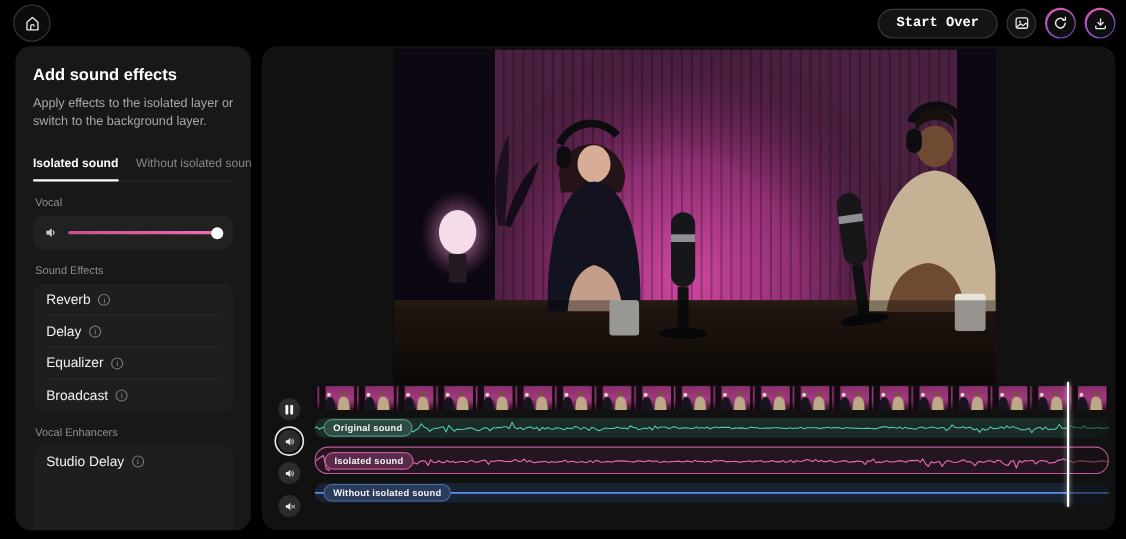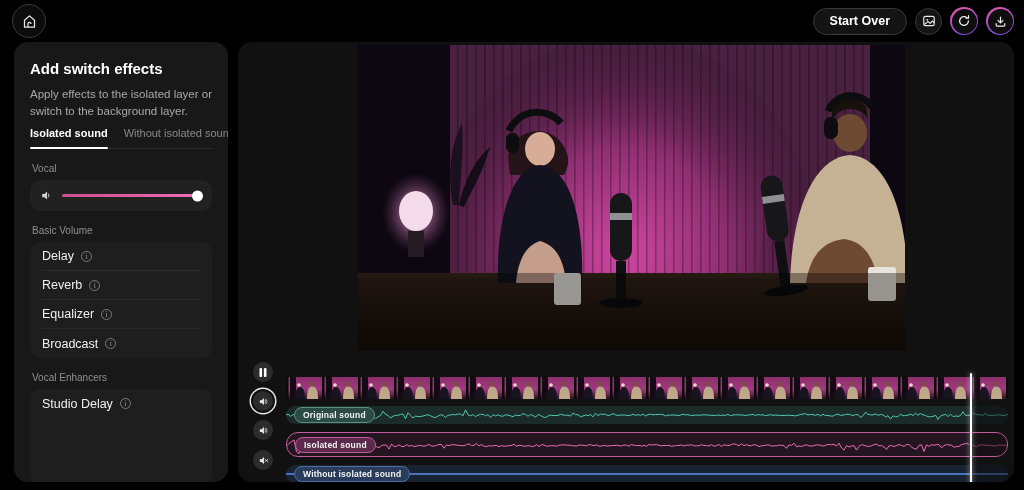--- a/index.html
+++ b/index.html
@@ -2,29 +2,29 @@
 <html><head>
 <meta charset="utf-8">
 <style>
   *{box-sizing:border-box;margin:0;padding:0}
   html,body{width:1024px;height:490px;background:#000;font-family:"Liberation Sans",sans-serif;color:#fff;overflow:hidden;position:relative}
 
   
   .topbar{position:absolute;left:0;top:0;width:1024px;height:42px}
   .home-btn{position:absolute;left:12px;top:4px;width:34px;height:34px;border-radius:50%;border:1px solid #3a3a3a;background:#0c0c0c;display:flex;align-items:center;justify-content:center;cursor:pointer}
   .tb-right{position:absolute;right:10px;top:7px;display:flex;align-items:center;gap:8px}
-  .pill-btn{height:27px;padding:0 16px;border-radius:14px;border:1px solid #3a3a3a;background:#141414;color:#fff;font-size:12.5px;font-weight:bold;display:flex;align-items:center;cursor:pointer;font-family:Liberation Sans, sans-serif}
+  .pill-btn{height:27px;padding:0 16px;border-radius:14px;border:1px solid #3a3a3a;background:#141414;color:#fff;font-size:12.5px;font-weight:bold;display:flex;align-items:center;cursor:pointer;font-family:Liberation Mono, monospace}
   .icon-btn{width:27px;height:27px;border-radius:50%;border:1px solid #3a3a3a;background:#141414;display:flex;align-items:center;justify-content:center;cursor:pointer}
   .grad-btn{width:28px;height:28px;border-radius:50%;padding:1.5px;background:linear-gradient(160deg,#e85aa8 0%,#a050c8 55%,#7a4be0 100%);cursor:pointer}
   .grad-btn .inner{width:100%;height:100%;border-radius:50%;background:#0e0e0e;display:flex;align-items:center;justify-content:center}
 
   
   .sidebar{position:absolute;left:14px;top:42px;width:214px;height:440px;background:#181818;border-radius:14px;padding:18px 16px;overflow:hidden}
   .sb-title{font-size:15px;font-weight:bold;margin-bottom:9px}
-  .sb-desc{font-size:11.5px;line-height:1.45;color:#a8a8a8;margin-bottom:8px}
+  .sb-desc{font-size:11.5px;line-height:1.45;color:#a8a8a8;margin-bottom:24px}
   .sb-tabs{display:flex;gap:16px;position:relative;border-bottom:1px solid #2c2c2c;padding-bottom:9px}
   .sb-tab{font-size:11px;color:#888;cursor:pointer;position:relative;white-space:nowrap}
   .sb-tab.active{color:#fff;font-weight:bold}
   .sb-tab.active::after{content:"";position:absolute;left:0;right:0;bottom:-10px;height:2px;background:#fff;border-radius:1px}
   .sb-label{font-size:10px;color:#8f8f8f;margin:14px 2px 6px}
   .vol-card{background:#212121;border-radius:10px;height:31px;display:flex;align-items:center;padding:0 10px;gap:9px}
   .vol-track{position:relative;flex:1;height:3px;border-radius:2px;background:linear-gradient(90deg,#c94f93,#ef6eb8)}
   .vol-thumb{position:absolute;right:-1px;top:50%;transform:translateY(-50%);width:11px;height:11px;border-radius:50%;background:#fff;cursor:pointer}
   .fx-card{background:#1e1e1e;border-radius:10px;padding:0 12px}
   .fx-row{height:29px;display:flex;align-items:center;gap:7px;border-bottom:1px solid #2a2a2a;cursor:pointer}
@@ -33,21 +33,21 @@
   .info-ic{width:11px;height:11px;border:1px solid #7a7a7a;border-radius:50%;display:inline-flex;align-items:center;justify-content:center;font-size:7.5px;color:#9a9a9a;font-family:"Liberation Serif",serif}
   .info-ic::after{content:"i"}
 
   
   .main{position:absolute;left:238px;top:42px;width:776px;height:440px;background:#111;border-radius:14px;overflow:hidden}
   .video{position:absolute;left:120px;top:3px;width:547px;height:305px;background:#000}
 
   
   .tl-btn{position:absolute;width:20px;height:20px;border-radius:50%;background:#2c2c2c;display:flex;align-items:center;justify-content:center;cursor:pointer;left:15px}
   .tl-btn.ring{box-shadow:0 0 0 2px #0e0e0e,0 0 0 3.5px #e8e8e8}
-  .tracks{position:absolute;left:48px;top:331px;width:722px;height:114px}
+  .tracks{position:absolute;left:48px;top:305px;width:722px;height:114px}
   .filmstrip{position:absolute;left:0;top:4px;width:722px;height:22px;border-radius:3px;overflow:hidden}
   .track{position:absolute;left:0;width:722px;border-radius:10px;overflow:hidden}
   .track .pill{position:absolute;left:8px;top:50%;transform:translateY(-50%);font-size:8.5px;font-weight:bold;color:#f2f2f2;padding:2px 8px;border-radius:9px;white-space:nowrap;letter-spacing:.2px}
   .track svg.wave{position:absolute;left:0;top:0}
   .dim{position:absolute;top:0;bottom:0;right:0;background:rgba(10,10,10,.5)}
   .playhead{position:absolute;top:0;bottom:0;width:2.5px;background:#fff;border-radius:1px;box-shadow:0 0 5px rgba(255,255,255,.7);cursor:ew-resize}
 </style>
 </head>
 <body>
 
@@ -81,47 +81,47 @@
           <path d="M12 4 v10"></path>
             <path d="M7.5 10 L12 14.5 L16.5 10"></path>
             <path d="M4 16 v2.5 a2 2 0 0 0 2 2 h12 a2 2 0 0 0 2-2 V16"></path>
         </svg>
       </div>
     </div>
   </div>
 </div>
 
 <div class="sidebar">
-  <div class="sb-title">Add switch effects</div>
+  <div class="sb-title">Add sound effects</div>
   <div class="sb-desc">Apply effects to the isolated layer or switch to the background layer.</div>
 
   <div class="sb-tabs">
     <div class="sb-tab active">Isolated sound</div>
     <div class="sb-tab">Without isolated sound</div>
   </div>
 
   <div class="sb-label">Vocal</div>
   <div class="vol-card">
     <svg width="13" height="13" viewBox="0 0 24 24" fill="#cfcfcf">
       <path d="M4 9 h4 l5 -4.5 v15 L8 15 H4 Z"></path>
         <path d="M15.5 9 a4.5 4.5 0 0 1 0 6" fill="none" stroke="#cfcfcf" stroke-width="1.8" stroke-linecap="round"></path>
     </svg>
     <div class="vol-track">
       <div class="vol-thumb"></div>
     </div>
   </div>
 
-  <div class="sb-label">Basic Volume</div>
+  <div class="sb-label">Sound Effects</div>
   <div class="fx-card">
     <div class="fx-row">
+        <span class="fx-name">Reverb</span>
+        <span class="info-ic"></span>
+      </div>
+    <div class="fx-row">
         <span class="fx-name">Delay</span>
-        <span class="info-ic"></span>
-      </div>
-    <div class="fx-row">
-        <span class="fx-name">Reverb</span>
         <span class="info-ic"></span>
       </div>
     <div class="fx-row">
         <span class="fx-name">Equalizer</span>
         <span class="info-ic"></span>
       </div>
     <div class="fx-row">
         <span class="fx-name">Broadcast</span>
         <span class="info-ic"></span>
       </div>

